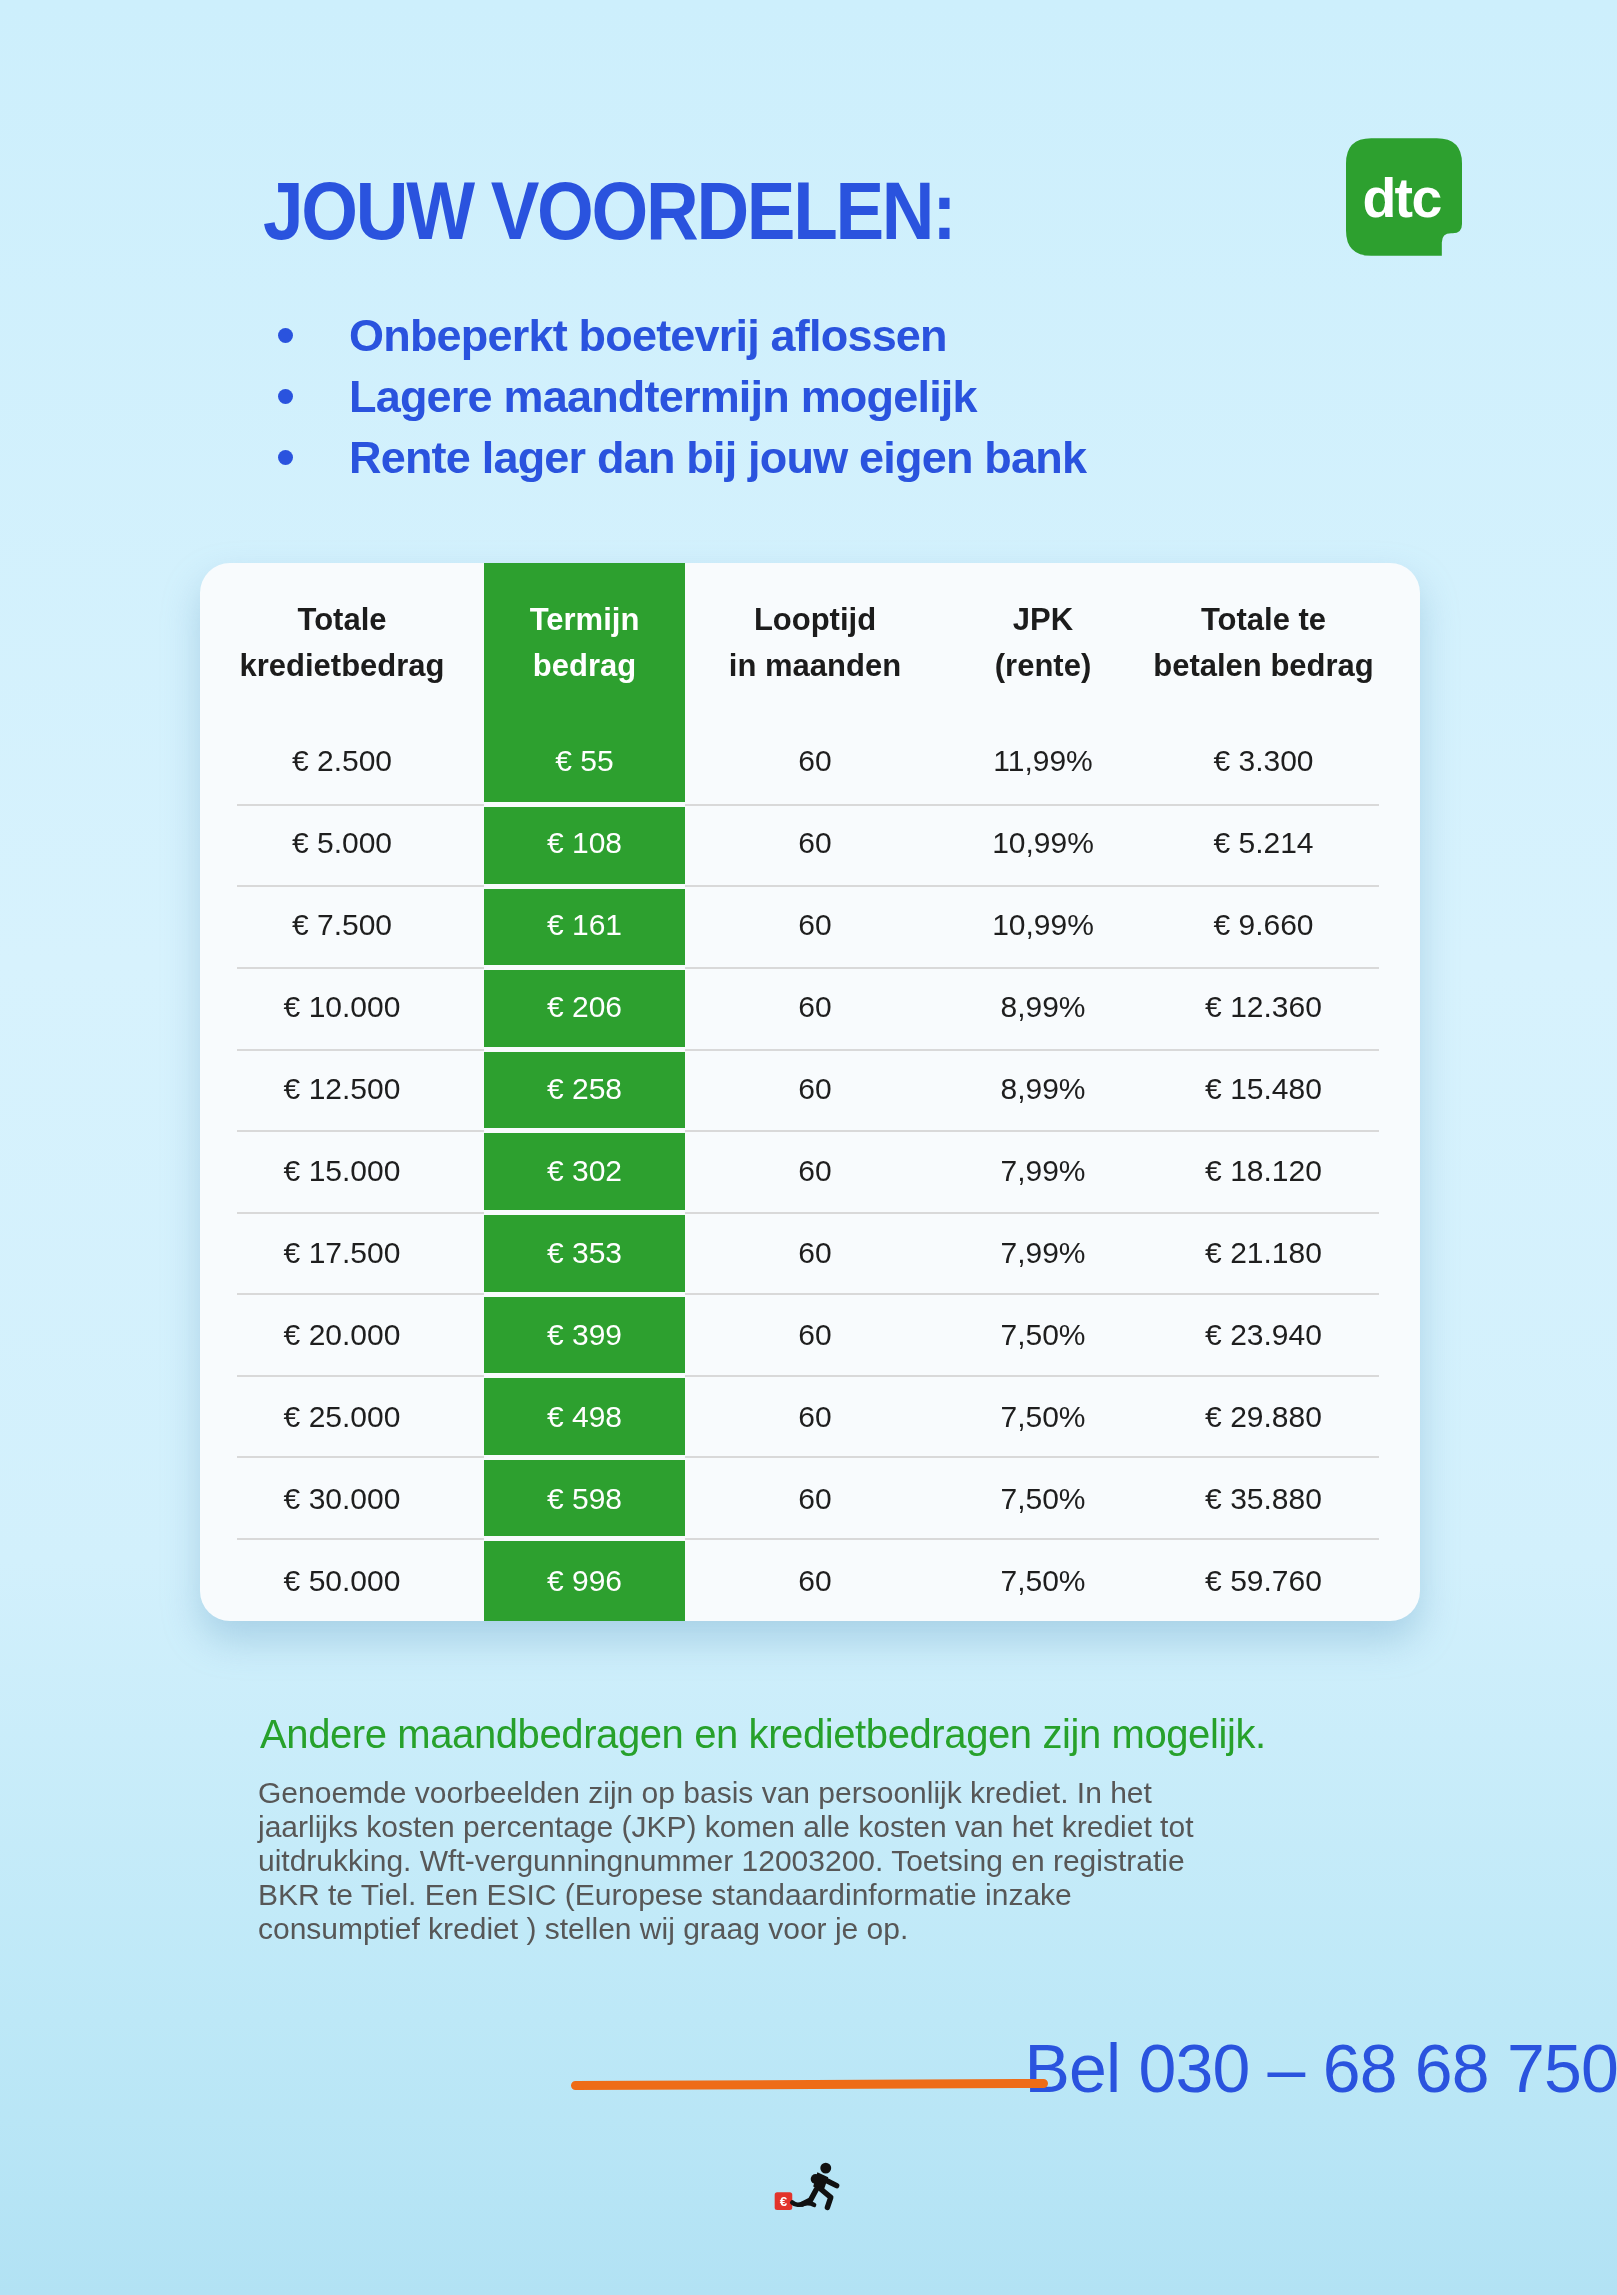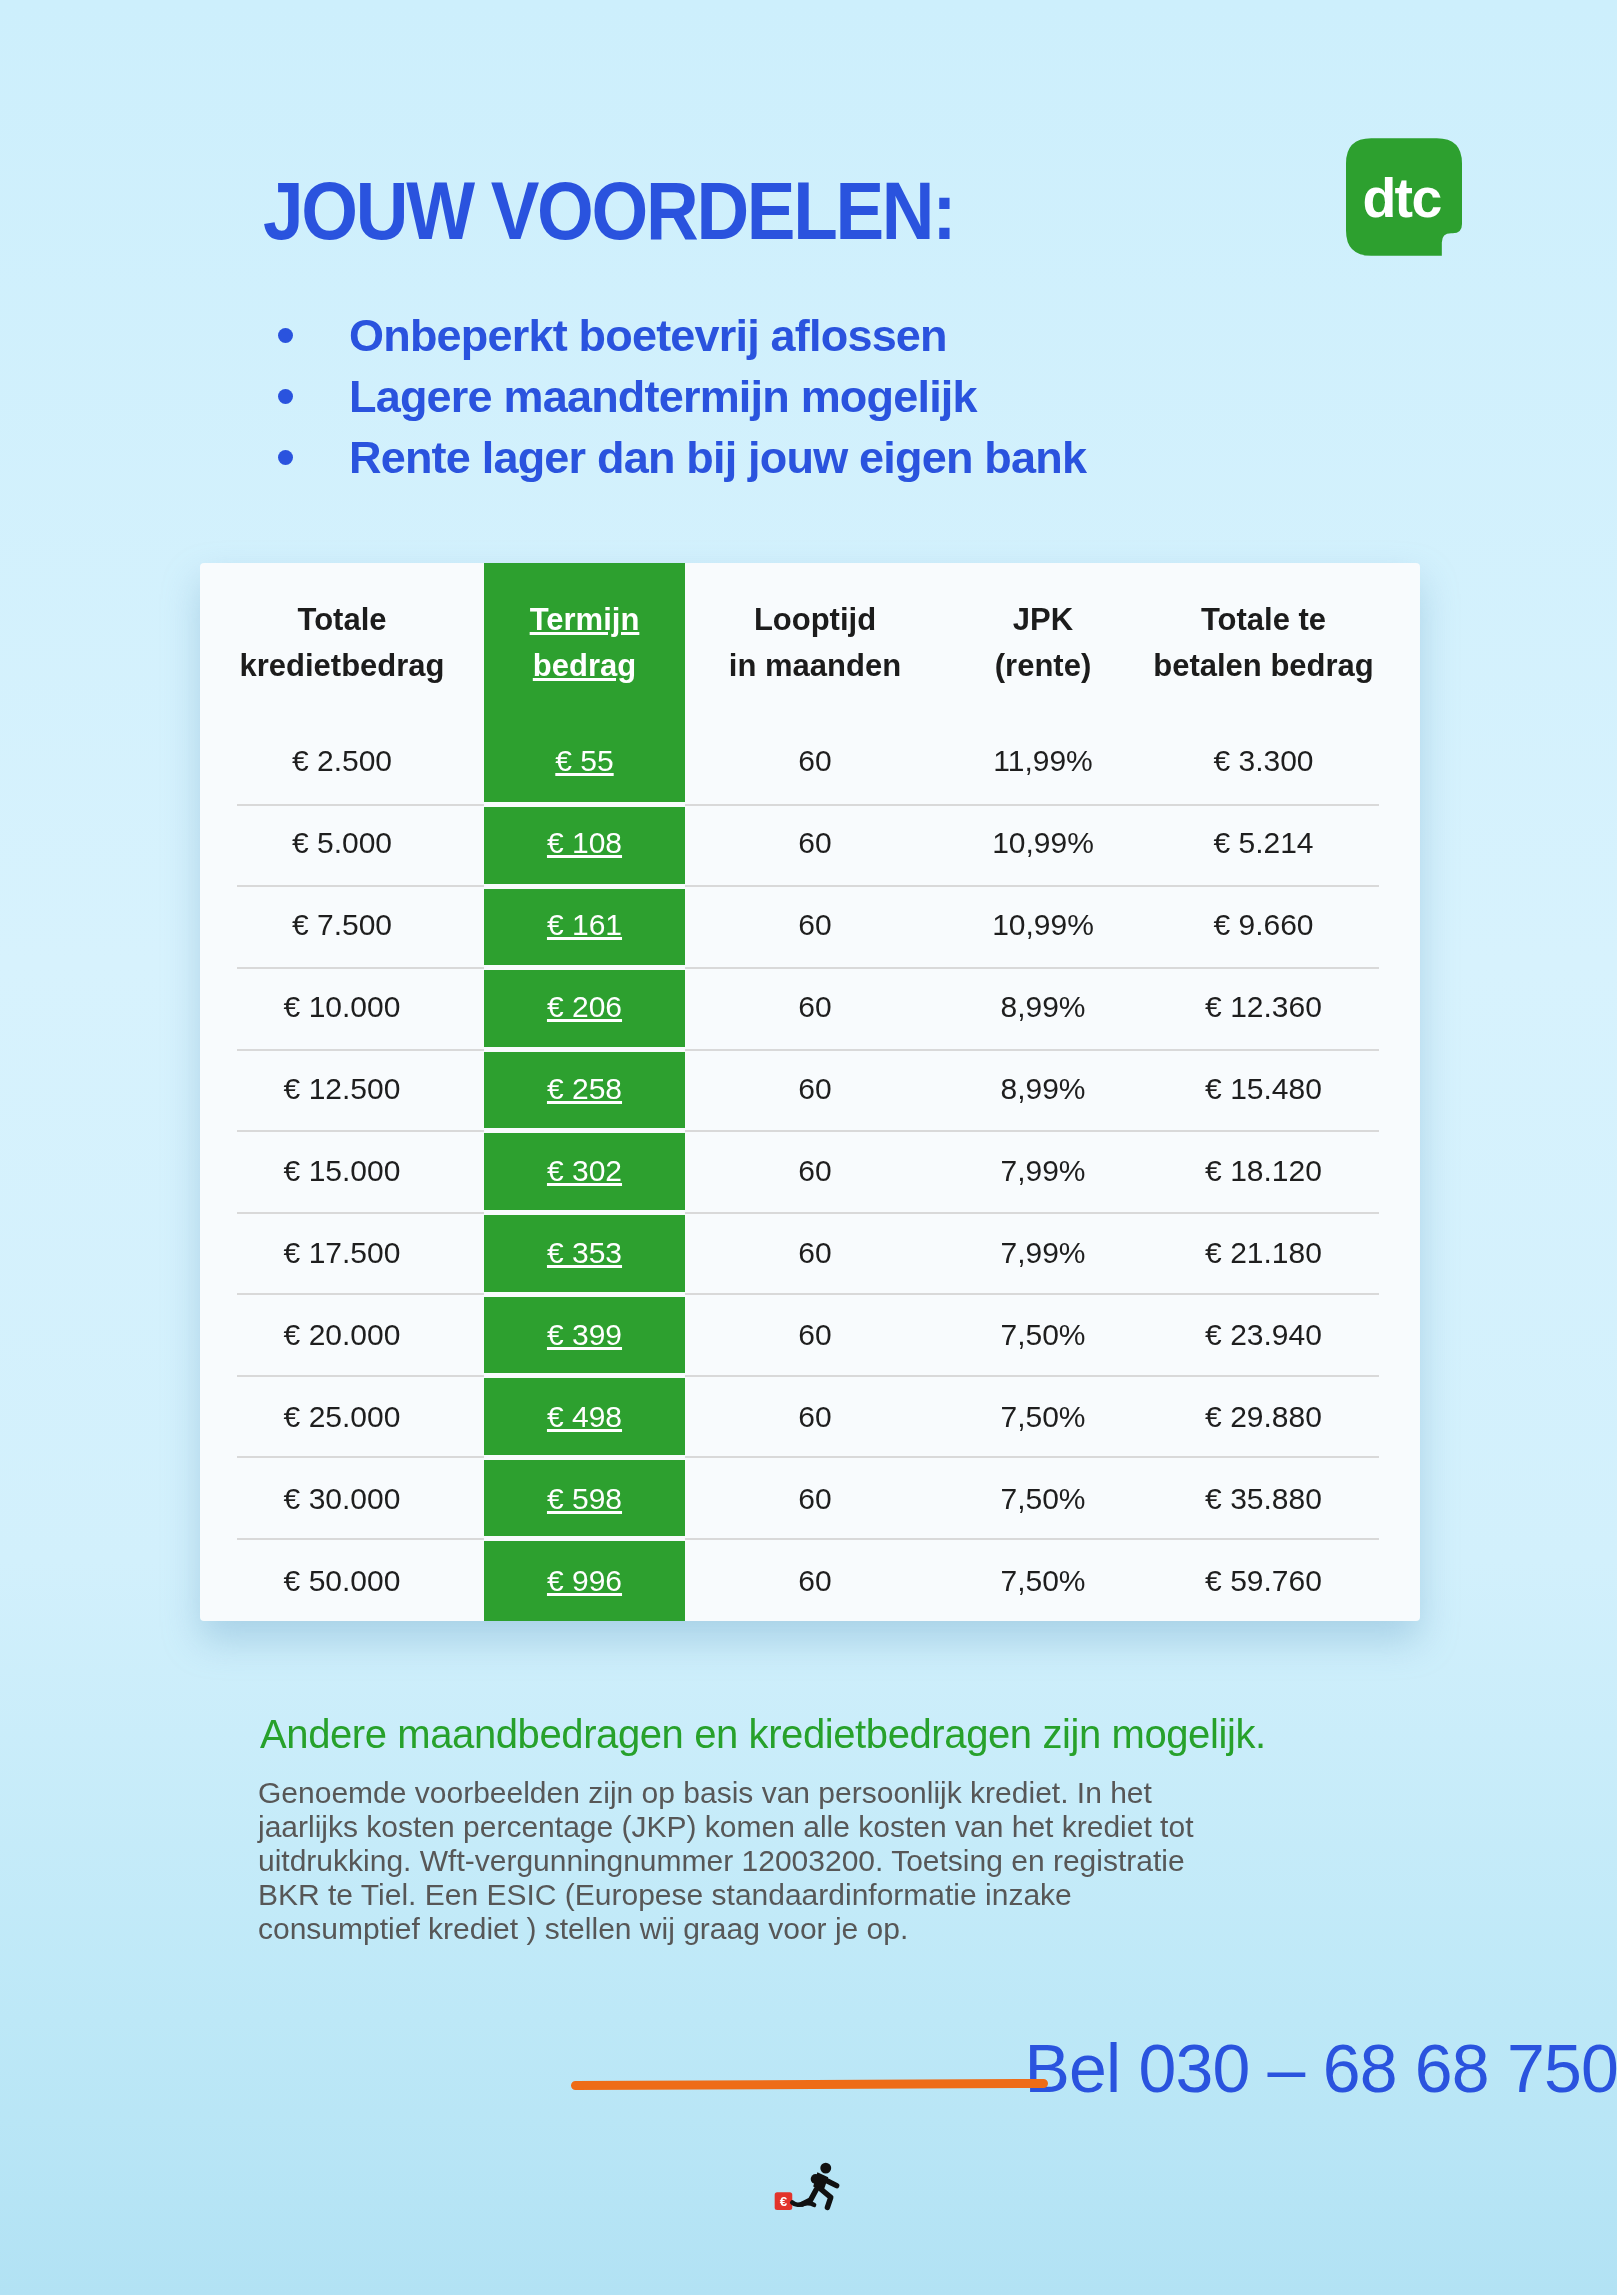--- a/index.html
+++ b/index.html
@@ -37,41 +37,41 @@
     width:15px;height:15px;border-radius:50%;
     background:var(--blue);margin-right:56px;flex:none;
   }
   .benefit .txt{
     font-size:45px;color:var(--blue);letter-spacing:-0.8px;white-space:nowrap;
   }
 
   
   .card{
     position:absolute;left:200px;top:563px;width:1220px;height:1058px;
-    background:var(--card);border-radius:4px;overflow:hidden;
+    background:var(--card);border-radius:30px;overflow:hidden;
     box-shadow:0 18.5px 37px rgba(110,165,200,.40);
   }
   .green-col{
     position:absolute;left:284px;top:0;width:201px;height:100%;
     background:var(--green);z-index:1;
   }
   .divider{position:absolute;left:37px;right:41px;height:1.7px;background:var(--divider);z-index:0;}
   .green-sep{position:absolute;left:284px;width:201px;height:5px;background:var(--card);z-index:2;}
   .thead{position:absolute;top:0;left:0;right:0;height:160px;display:flex;z-index:3;align-items:center;}
   .rows{position:absolute;top:157px;left:0;right:0;z-index:3;}
   .trow{display:flex;height:82px;align-items:center;}
   .cell{white-space:pre-line;text-align:center;}
   .c0{width:284px;}
   .c1{width:201px;}
   .c2{width:260px;}
   .c3{width:196px;}
   .c4{flex:1;padding-right:34px;}
   .hcell{font-size:31px;font-weight:700;color:#1c1c1c;line-height:46px;}
   .dcell{font-size:30px;color:var(--ink);}
-  .on-green{color:#ffffff;text-decoration:underline;}
+  .on-green{color:#ffffff;}
 
   
   .subheading{
     position:absolute;left:260px;top:1712px;
     font-size:40px;font-weight:400;color:#27a12b;letter-spacing:-0.4px;white-space:nowrap;
   }
   .disclaimer{
     position:absolute;left:258px;top:1776px;
     font-size:30px;line-height:34px;color:var(--gray);white-space:pre-line;
   }

